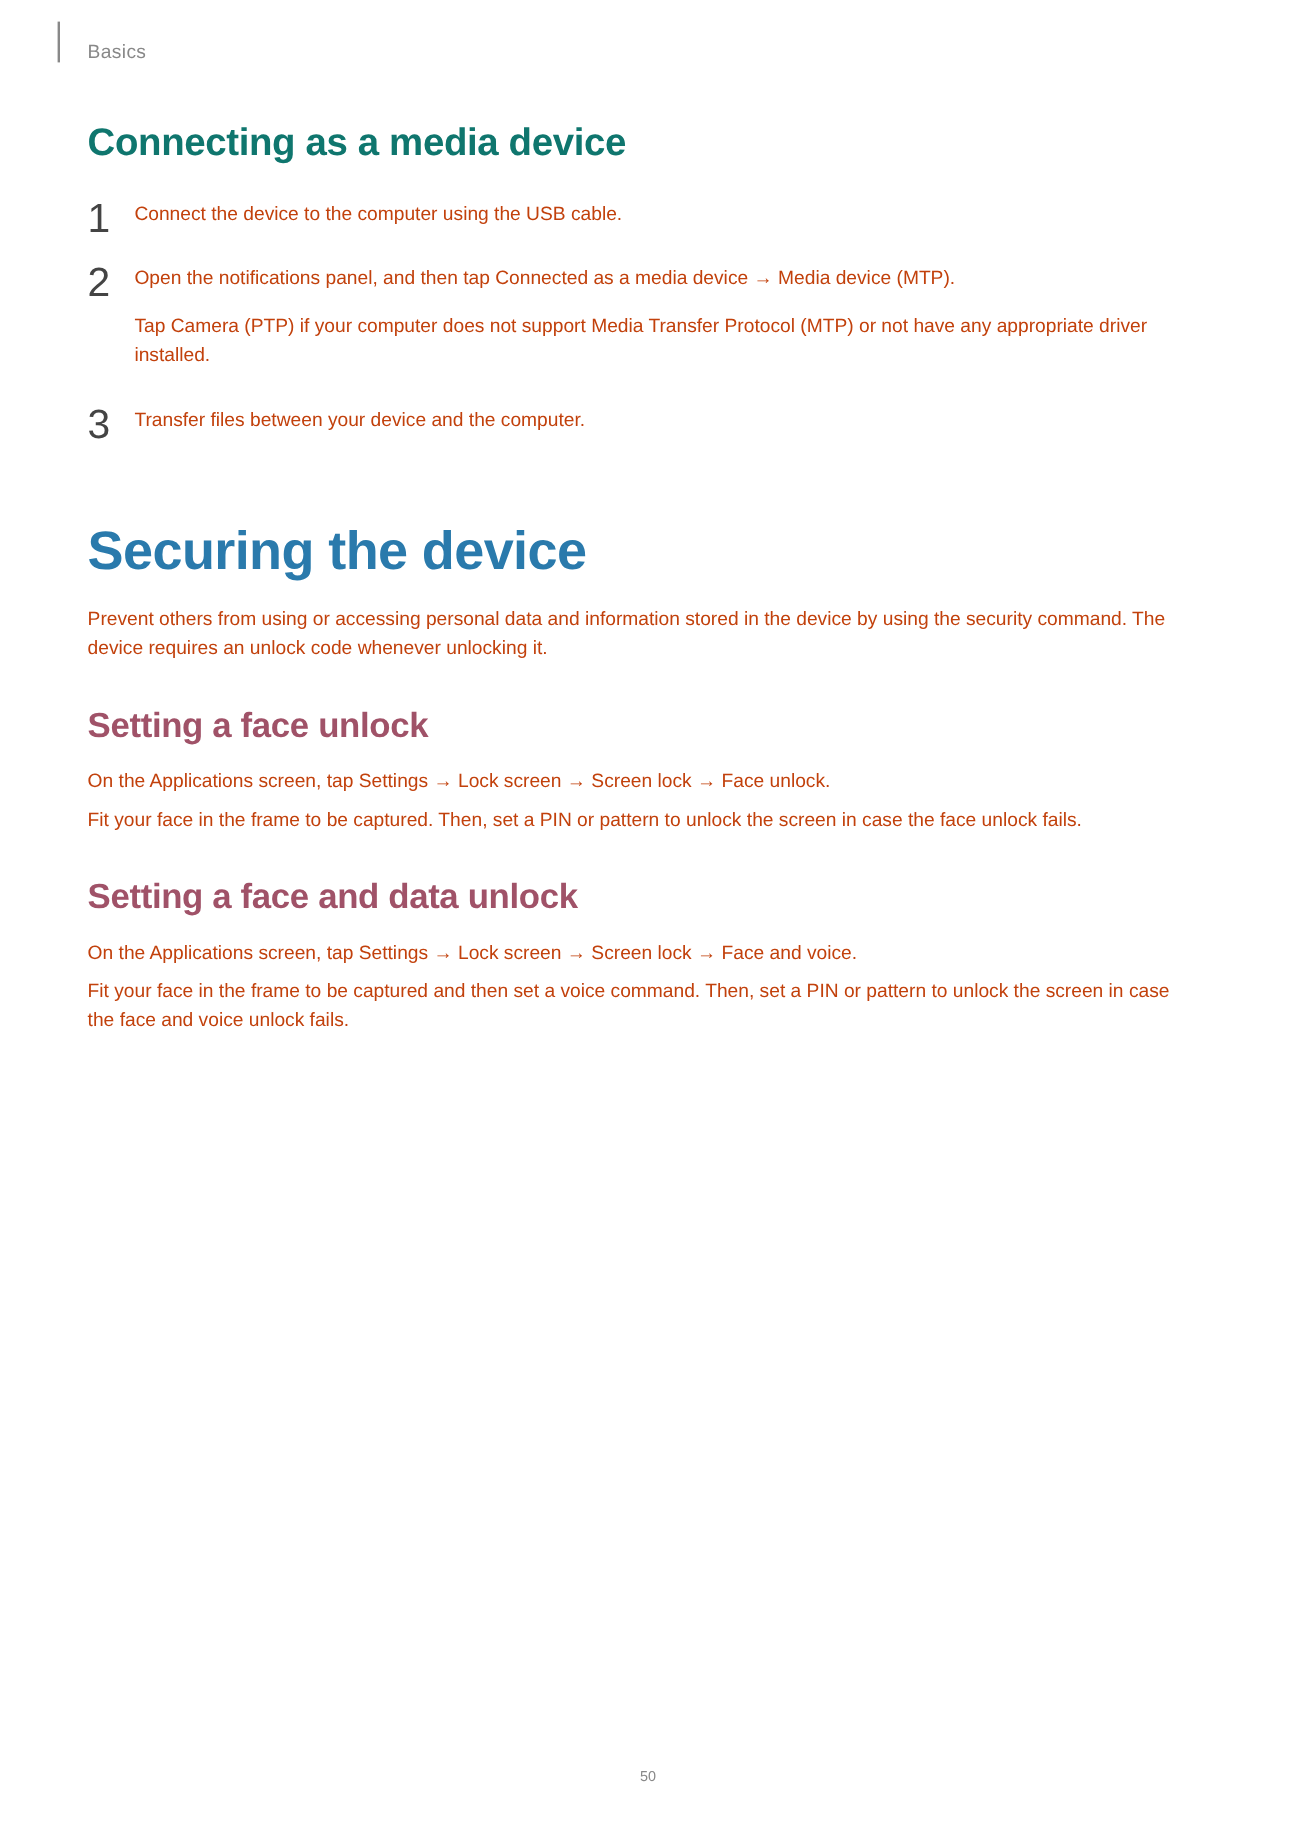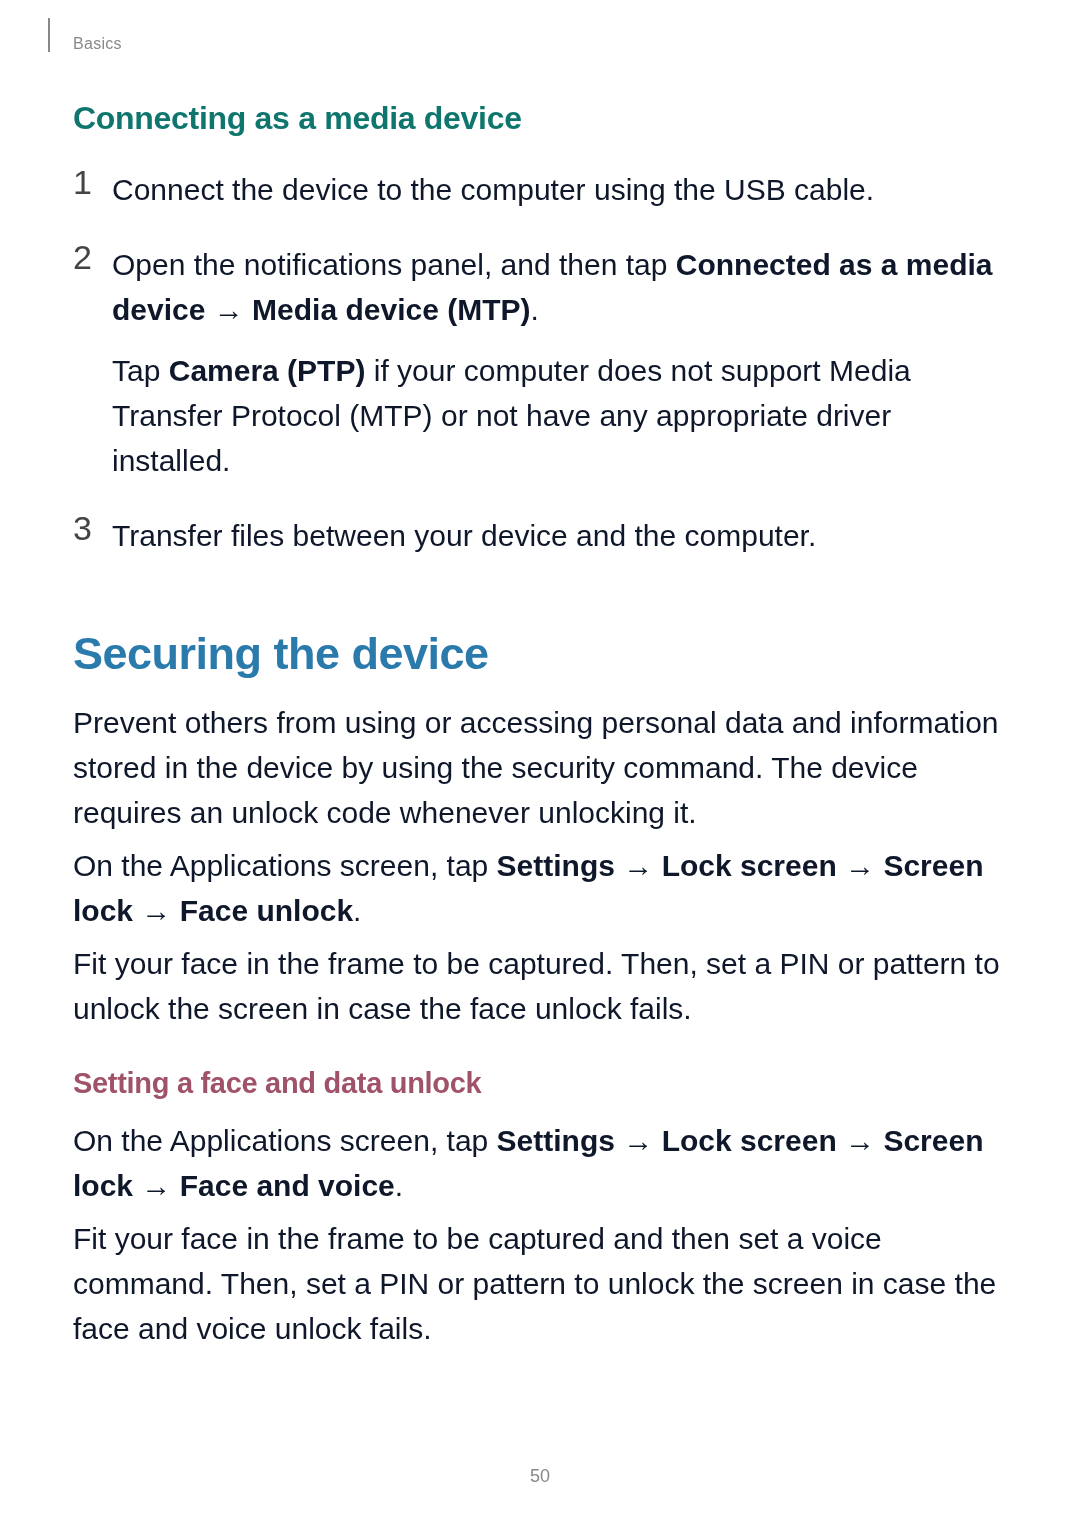--- a/index.html
+++ b/index.html
@@ -53,23 +53,23 @@
     }
     .h3 {
       font-size: 29px;
       font-weight: 600;
       color: #a05268;
       margin-top: 36px;
       margin-bottom: 18px;
       letter-spacing: -0.3px;
     }
     p {
-      font-size: 30px;
+      font-size: 16px;
       line-height: 1.5;
-      color: #0f172a;
+      color: #c2410c;
       margin-bottom: 8px;
     }
     .numbered {
       display: flex;
       align-items: flex-start;
       margin-bottom: 22px;
     }
     .num {
       font-size: 34px;
       font-weight: 400;
@@ -79,31 +79,31 @@
       margin-top: -2px;
     }
     .num-body {
       flex: 1;
       margin-left: 5px;
     }
     .sub-para {
       margin-top: 16px;
     }
     b, .bold {
-      font-weight: 700;
+      font-weight: 400;
     }
     .arrow {
       font-weight: normal;
     }
     .pagenum {
       position: absolute;
       bottom: 40px;
       left: 50%;
       transform: translateX(-50%);
-      font-size: 18px;
+      font-size: 12px;
       color: #888;
     }
   </style>
 </head>
 <body>
 
 <div class="header-mark"></div>
 <div class="header-label">Basics</div>
 
 <div class="content">
@@ -133,20 +133,21 @@
     <div class="num">3</div>
     <div class="num-body">
       <p>Transfer files between your device and the computer.</p>
     </div>
   </div>
 
   <div class="h1">Securing the device</div>
 
   <p>Prevent others from using or accessing personal data and information stored in the device by using the security command. The device requires an unlock code whenever unlocking it.</p>
 
+  <div class="h3">Setting a face unlock</div>
   <p>
     <span>On the Applications screen, tap </span><b>Settings</b><span class="arrow"> → </span><b>Lock screen</b><span class="arrow"> → </span><b>Screen lock</b><span class="arrow"> → </span><b>Face unlock</b><span>.</span>
   </p>
   <p>Fit your face in the frame to be captured. Then, set a PIN or pattern to unlock the screen in case the face unlock fails.</p>
 
   <div class="h3">Setting a face and data unlock</div>
   <p>
     <span>On the Applications screen, tap </span><b>Settings</b><span class="arrow"> → </span><b>Lock screen</b><span class="arrow"> → </span><b>Screen lock</b><span class="arrow"> → </span><b>Face and voice</b><span>.</span>
   </p>
   <p>Fit your face in the frame to be captured and then set a voice command. Then, set a PIN or pattern to unlock the screen in case the face and voice unlock fails.</p>

